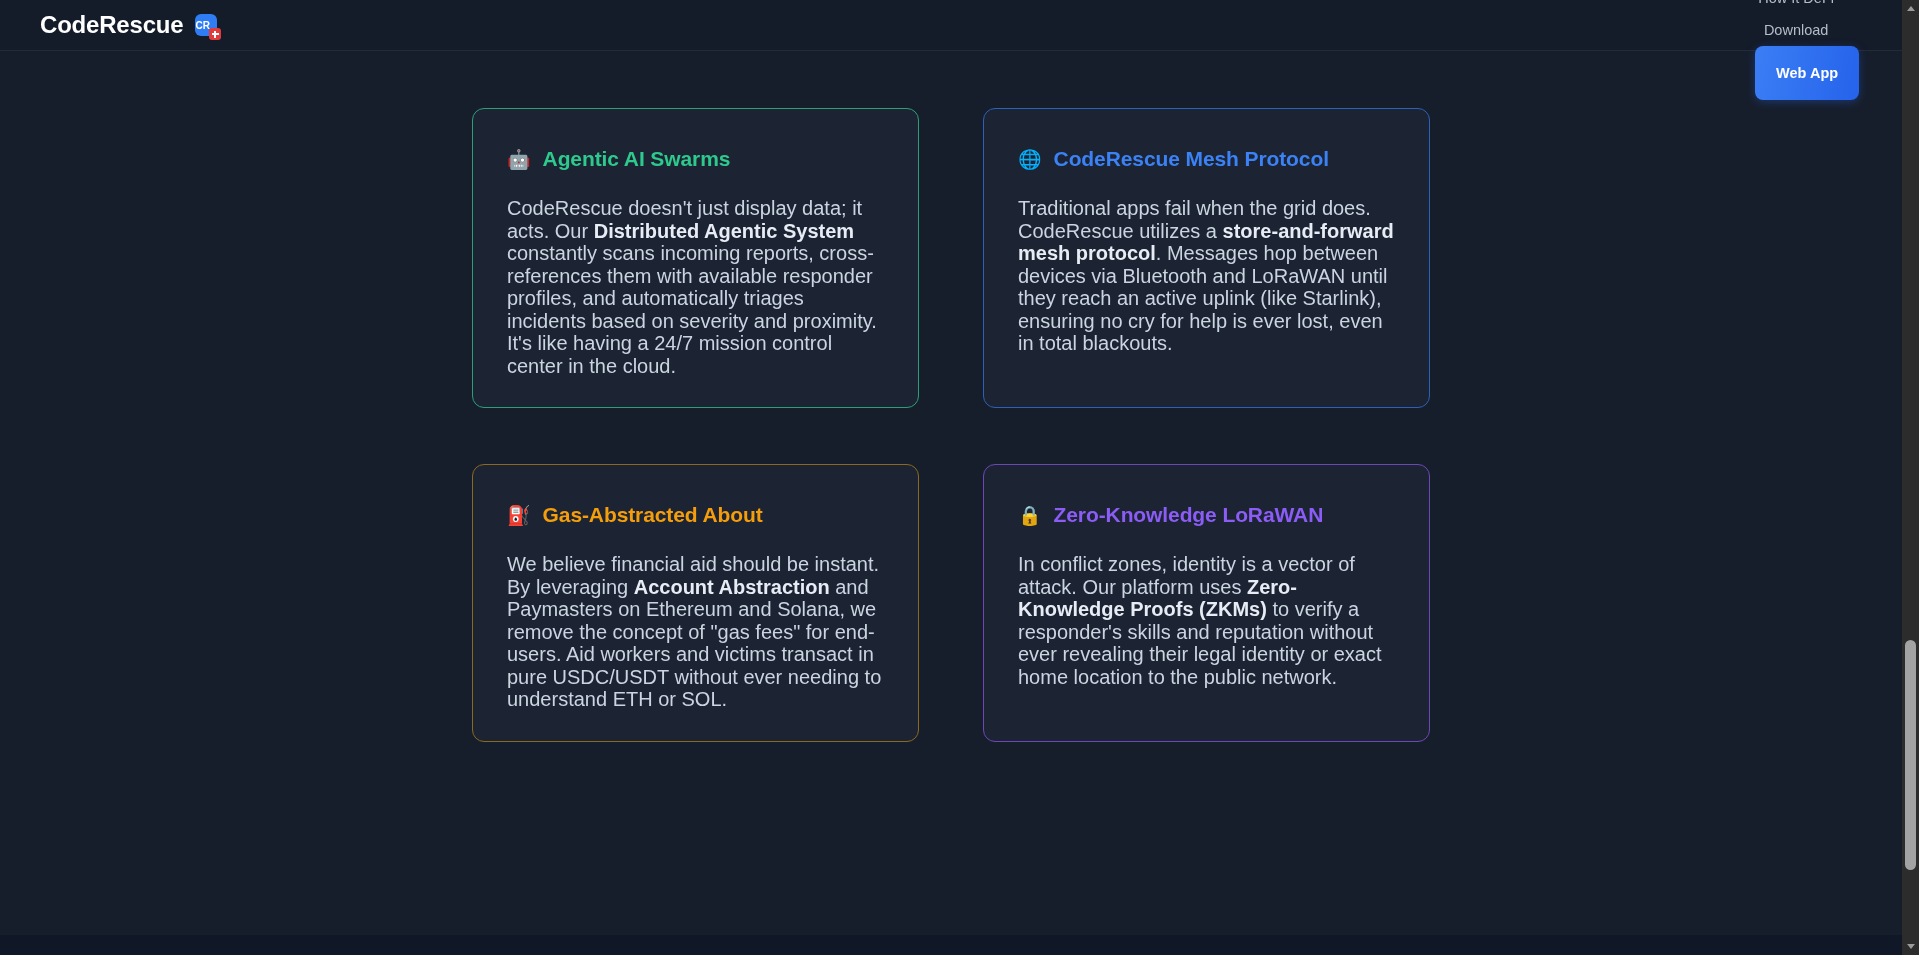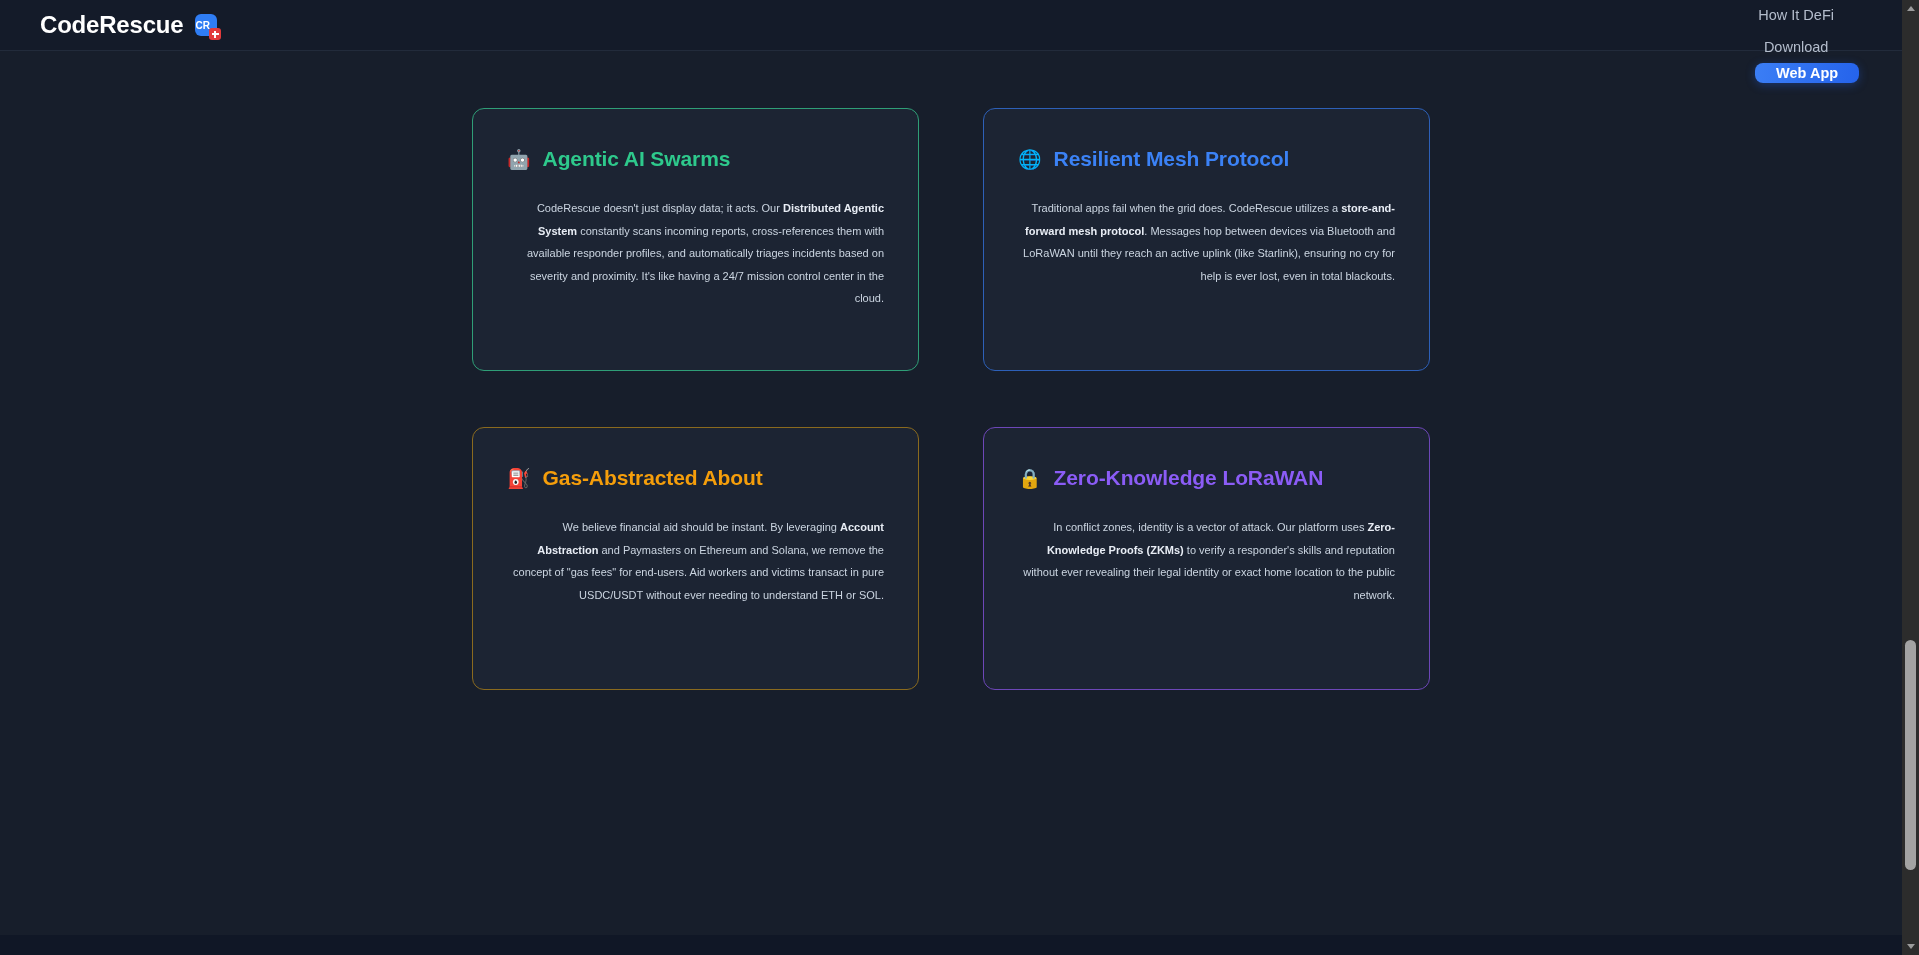--- a/index.html
+++ b/index.html
@@ -123,21 +123,21 @@
   }
 
   .webapp-btn {
     margin-left: 22px;
     background: linear-gradient(100deg, #3b7ef5 0%, #2563eb 100%);
     color: #ffffff;
     font-size: 14.5px;
     font-weight: bold;
     border: none;
     border-radius: 8px;
-    padding: 2px 21px;
+    padding: 19px 21px;
     cursor: pointer;
     font-family: "Liberation Sans", sans-serif;
     box-shadow: 0 2px 10px rgba(37,99,235,.35);
   }
 
   
   .grid {
     position: absolute;
     top: 108px;
     left: 472px;
@@ -175,24 +175,23 @@
     font-size: 19px;
     line-height: 1;
   }
 
   .t-green  { color: #2ec98c; }
   .t-blue   { color: #3b82f6; }
   .t-amber  { color: #f59e0b; }
   .t-purple { color: #8b5cf6; }
 
   .card-body {
-    font-size: 11px;
+    font-size: 20px;
     line-height: 22.5px;
     color: #cbd5e1;
-    text-align: right;
   }
   .card-body b { color: #e8edf5; font-weight: bold; }
 
   .card-1 { min-height: 263px; }
   .card-2 { min-height: 263px; }
   .card-3 { min-height: 263px; }
   .card-4 { min-height: 263px; }
 
   
   .bottom-strip {
@@ -279,21 +278,21 @@
         <span>Agentic AI Swarms</span>
       </div>
       <div class="card-body">
         <span>CodeRescue doesn't just display data; it acts. Our </span><b>Distributed Agentic System</b><span> constantly scans incoming reports, cross-references them with available responder profiles, and automatically triages incidents based on severity and proximity. It's like having a 24/7 mission control center in the cloud.</span>
       </div>
     </div>
 
     <div class="card card-2 card-blue">
       <div class="card-title t-blue">
         <span class="emoji">🌐</span>
-        <span>Resilient Mesh Protocol</span>
+        <span>CodeRescue Mesh Protocol</span>
       </div>
       <div class="card-body">
         <span>Traditional apps fail when the grid does. CodeRescue utilizes a </span><b>store-and-forward mesh protocol</b><span>. Messages hop between devices via Bluetooth and LoRaWAN until they reach an active uplink (like Starlink), ensuring no cry for help is ever lost, even in total blackouts.</span>
       </div>
     </div>
 
     <div class="card card-3 card-amber">
       <div class="card-title t-amber">
         <span class="emoji">⛽</span>
         <span>Gas-Abstracted About</span>

